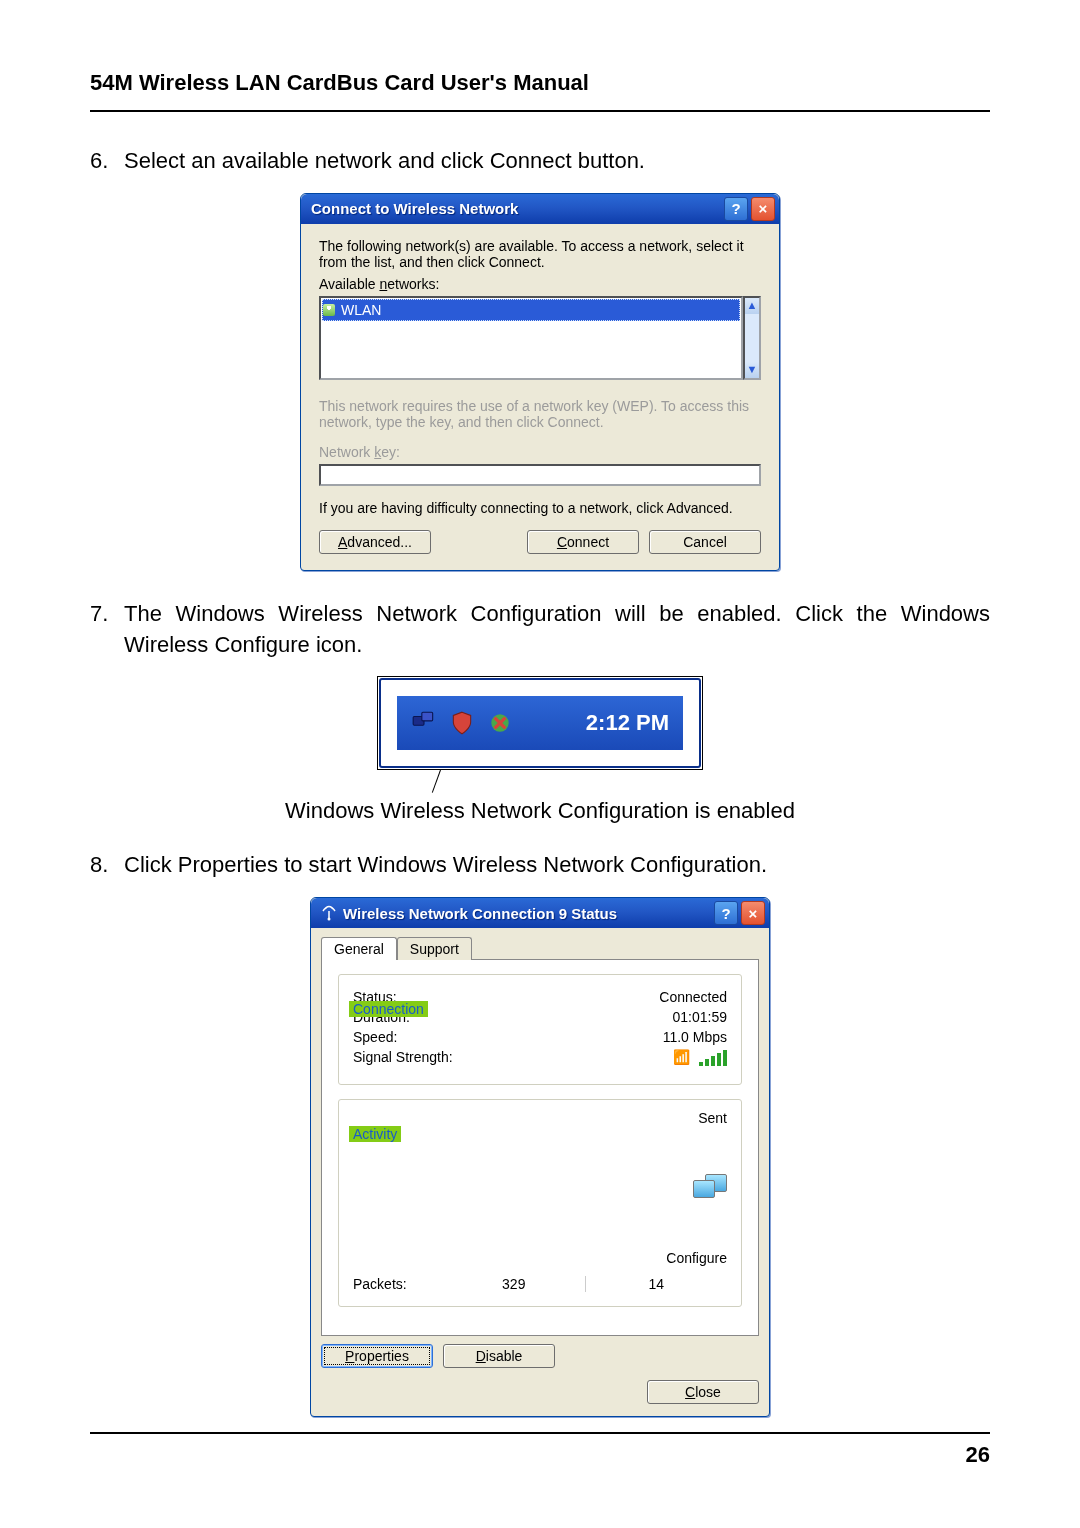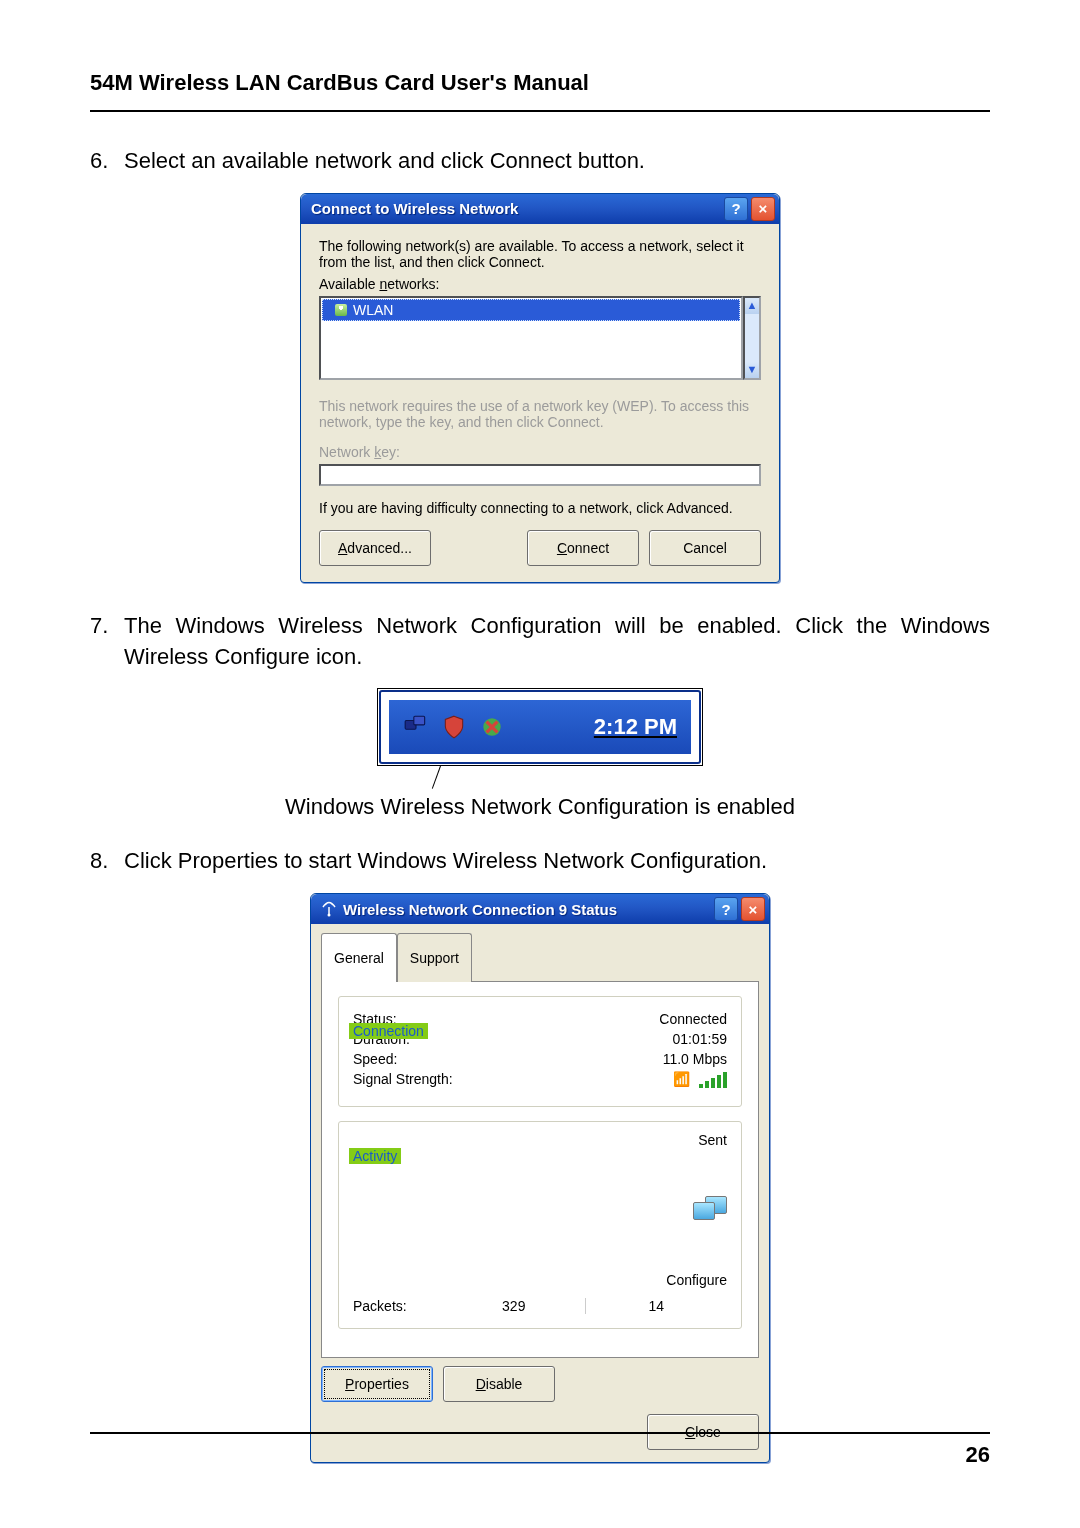--- a/index.html
+++ b/index.html
@@ -97,21 +97,21 @@
     flex:1;
     height: 84px;
     background:#fff;
     border: 2px inset #9fa3a8;
     box-sizing:border-box;
     overflow:hidden;
   }
   .xp-list-item {
     background:#2a5bd7;
     color:#fff;
-    padding:2px 12px;
+    padding:2px 0;
     display:flex;
     align-items:center;
     gap:6px;
     border:1px dotted #cfe1ff;
     margin:1px;
   }
   .mini-icon {
     width:12px; height:12px;
     background:
       radial-gradient(circle at 50% 30%, #fff 2px, transparent 2px),
@@ -145,21 +145,21 @@
   }
   .xp-btnrow {
     display:flex;
     justify-content:space-between;
     margin-top:14px;
     gap:10px;
   }
   .xp-btnrow .spacer { flex:1; }
   .xp-button {
     min-width:86px;
-    padding:9px 12px;
+    padding:3px 12px;
     background:#ECE9D8;
     border:1px solid #6d6d6d;
     border-radius:3px;
     box-shadow: inset 1px 1px 0 #fff;
     font-family: Tahoma, Arial, sans-serif;
     font-size:14px;
     text-align:center;
   }
   .xp-button.focus {
     border:1px solid #2e6fd4;
@@ -169,23 +169,22 @@
   }
 
   
   .tray-figure {
     margin: 14px auto 6px auto;
     width: 326px;
   }
   .tray-frame {
     border: 2px solid #0a2f8a;
     border-radius: 3px;
-    padding: 8px;
+    padding: 16px;
     box-sizing: border-box;
-    text-decoration: underline;
   }
   .tray-inner {
     height: 54px;
     background: linear-gradient(#2d66d5,#1a4ab8);
     display:flex;
     align-items:center;
     gap:12px;
     padding:0 14px;
     color:#fff;
     font-size:22px;
@@ -213,21 +212,21 @@
     width:16px; height:16px; margin-right:6px;
   }
   .tabs {
     display:flex;
     gap:0;
     margin: 8px 0 0 10px;
     position:relative;
     top:1px;
   }
   .tab {
-    padding:16px 12px;
+    padding:3px 12px;
     background:#ECE9D8;
     border:1px solid #888;
     border-bottom:none;
     border-radius:3px 3px 0 0;
     font-size:14px;
   }
   .tab.active { background:#fff; z-index:2; }
   .tab.inactive { background:#ECE9D8; }
   .tab-panel {
     background:#fff;

